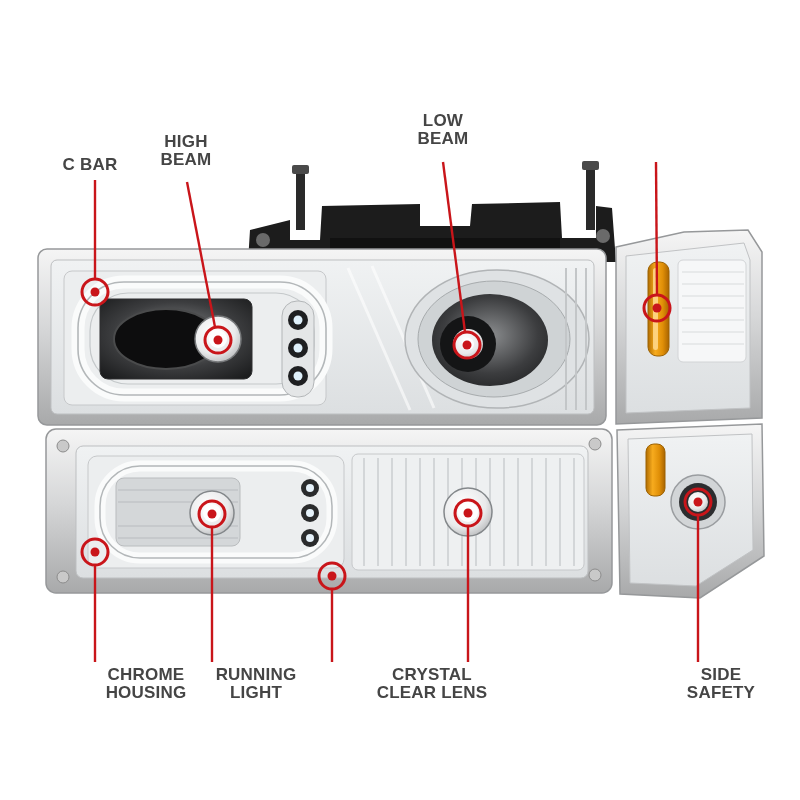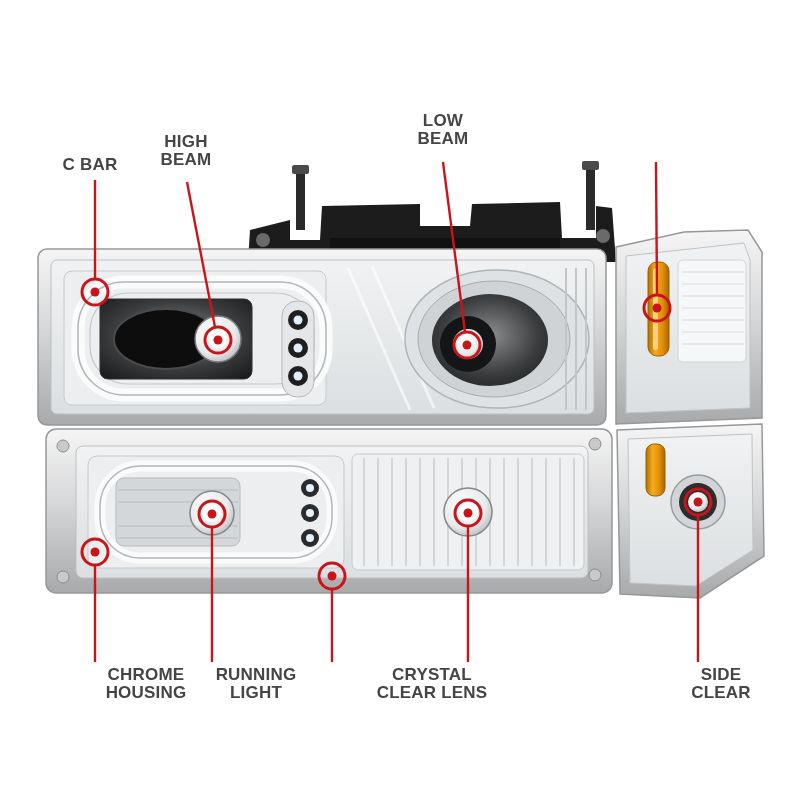--- a/index.html
+++ b/index.html
@@ -266,15 +266,15 @@
 BEAM</div>
   <div class="callout-label pos-low-beam">LOW
 BEAM</div>
   <div class="callout-label pos-chrome-housing">CHROME
 HOUSING</div>
   <div class="callout-label pos-running-light">RUNNING
 LIGHT</div>
   <div class="callout-label pos-crystal-clear-lens">CRYSTAL
 CLEAR LENS</div>
   <div class="callout-label pos-side-marker">SIDE
-CLEAR</div>
+SAFETY</div>
 
 </div>
 
 </body></html>

